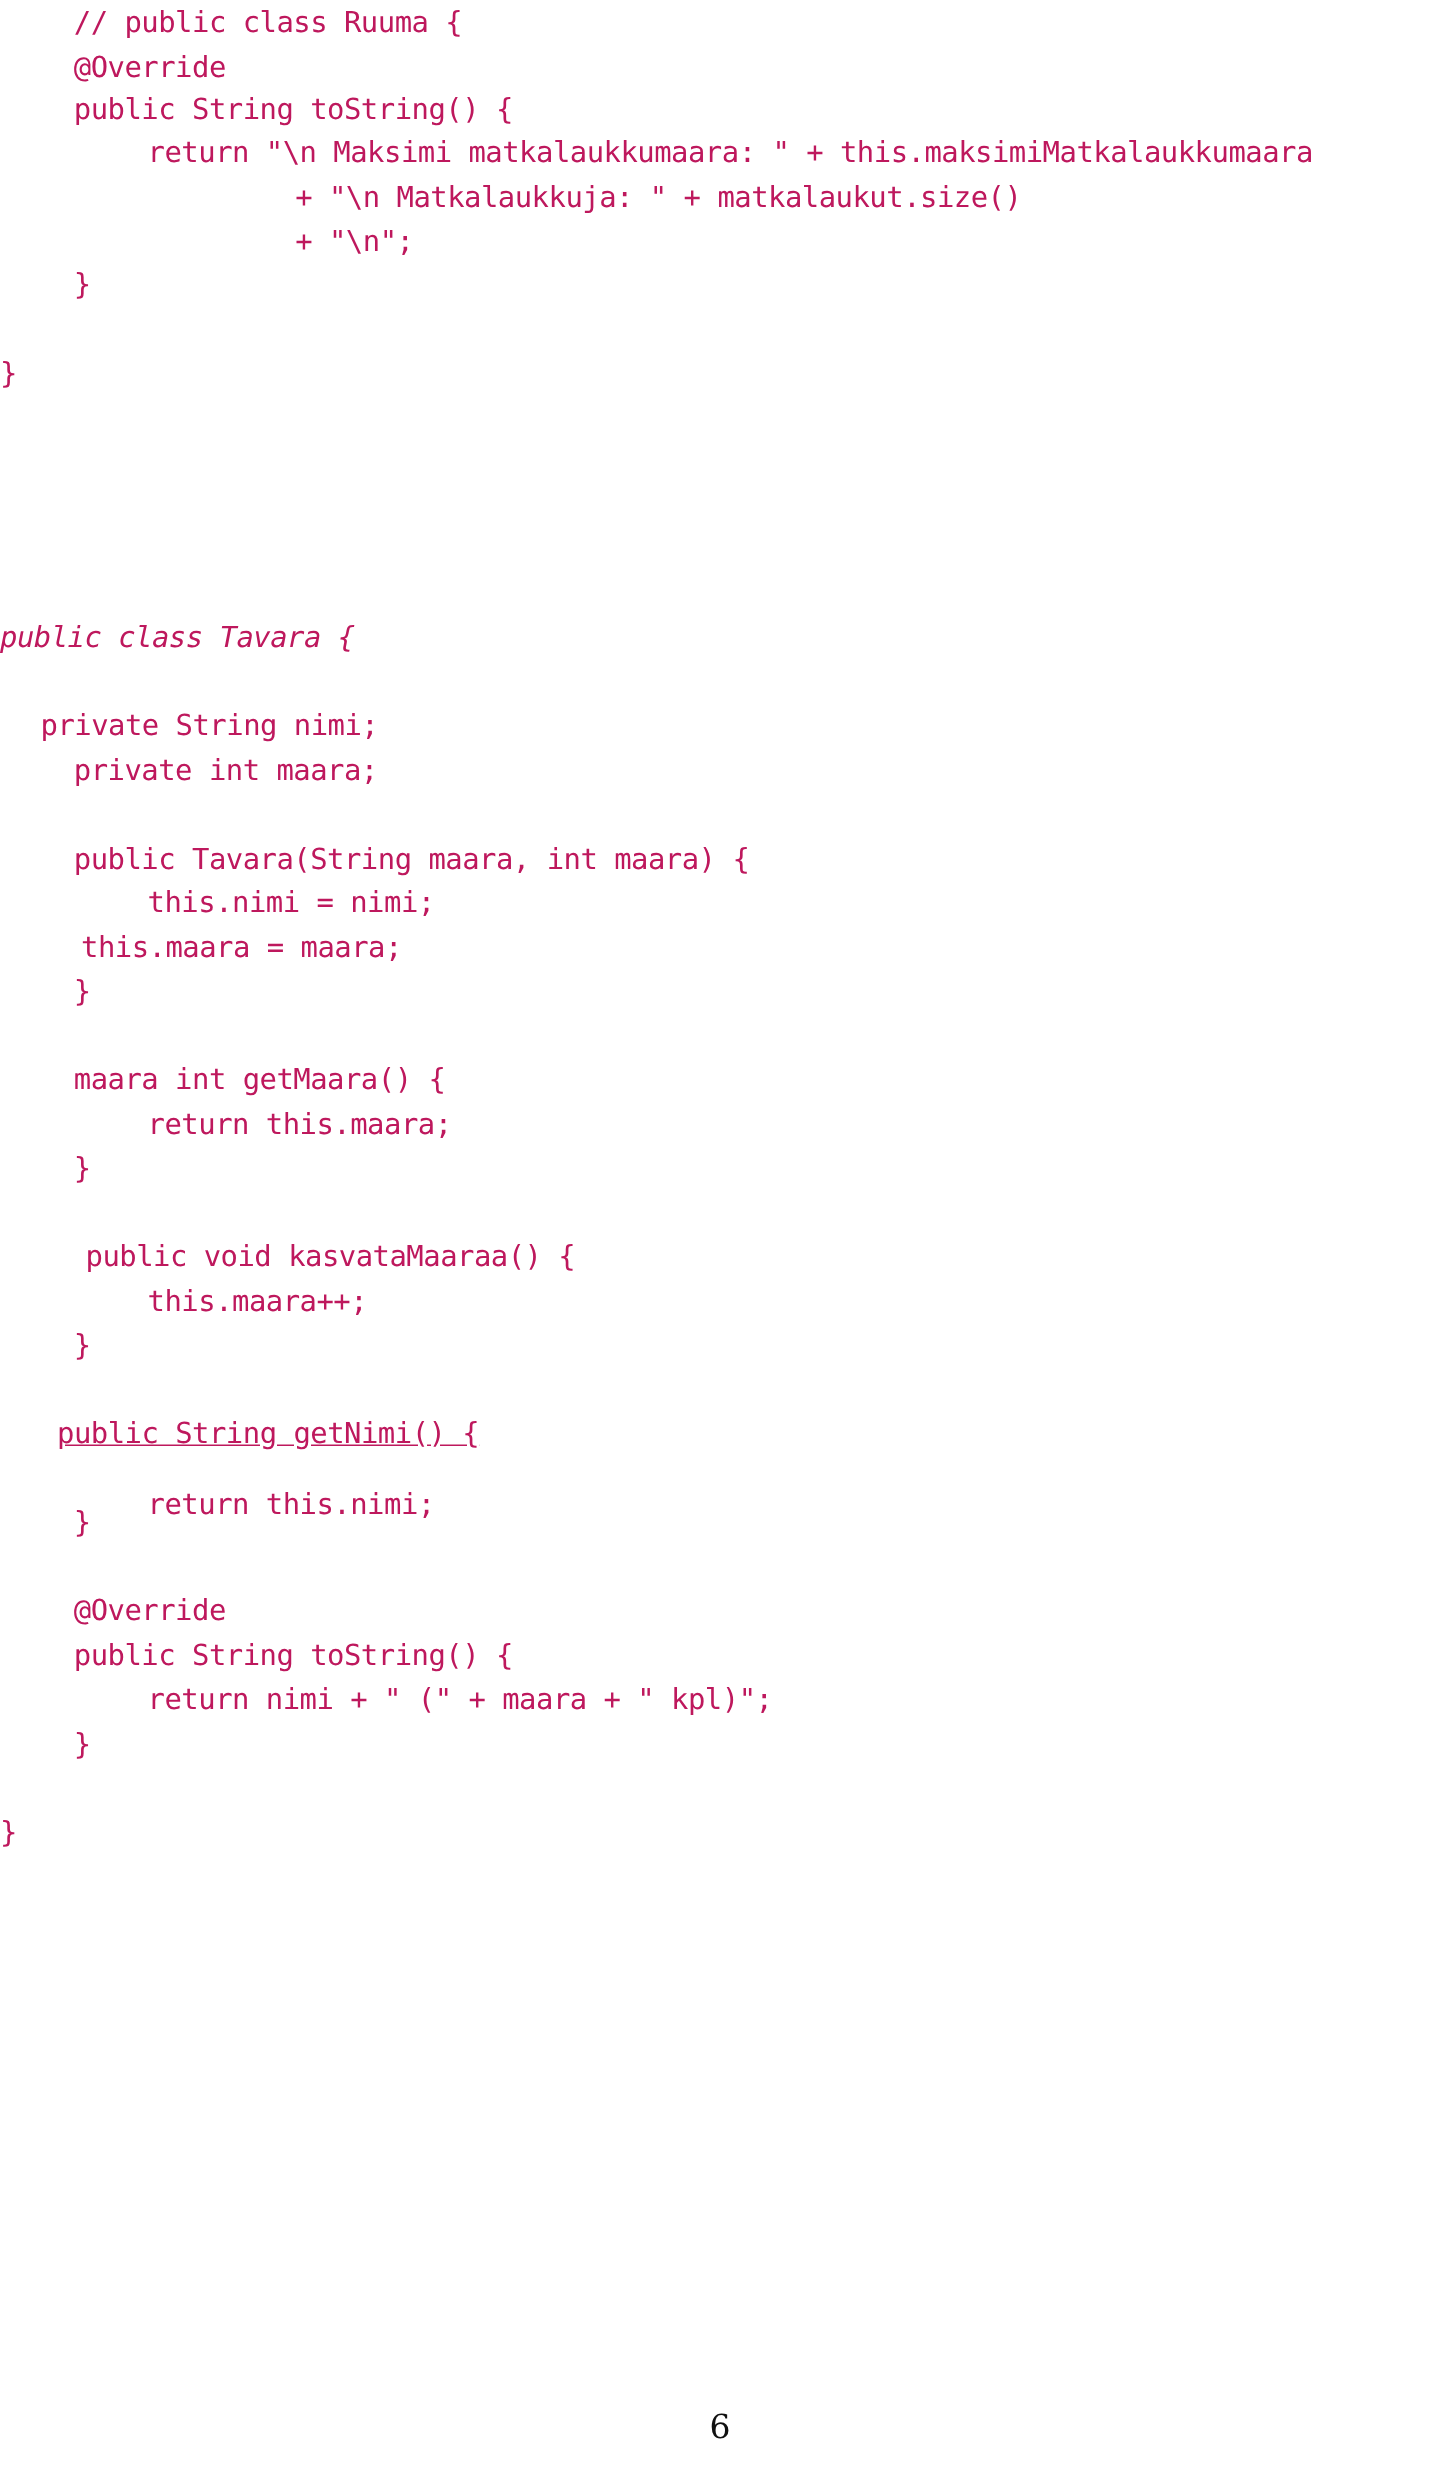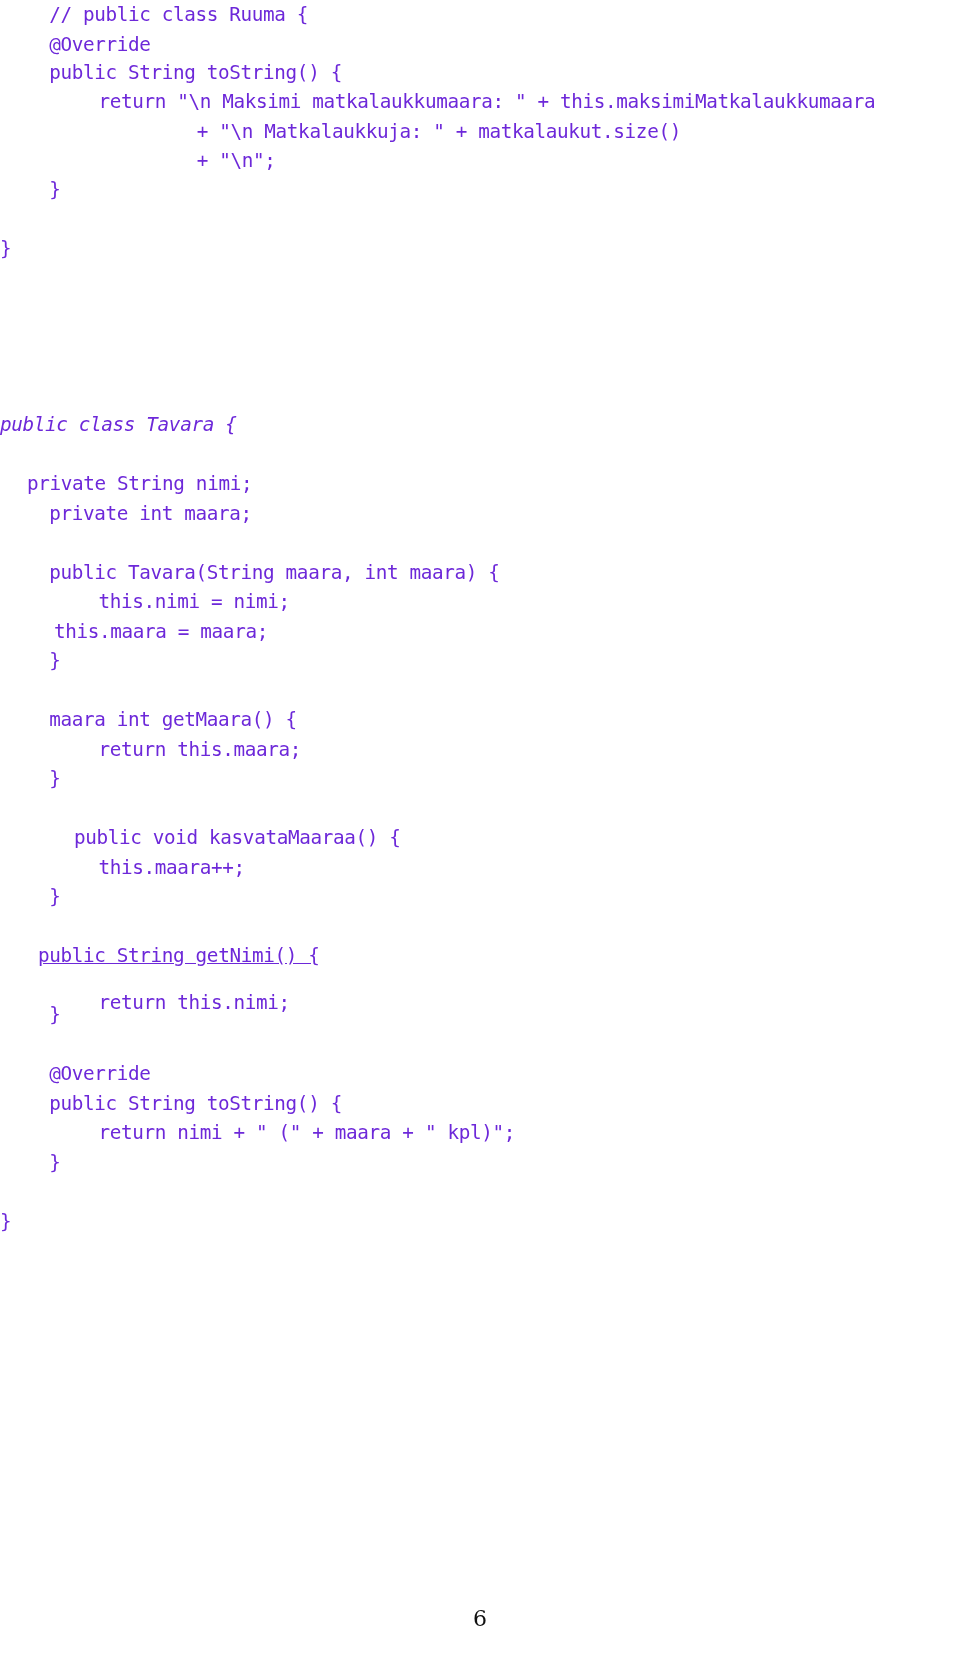--- a/index.html
+++ b/index.html
@@ -34,21 +34,21 @@
   }
 
   .code-line {
     position: absolute;
     left: 0;
     white-space: pre;
     font-family: "DejaVu Sans Mono", monospace;
     font-size: 19.3px;
     line-height: 29.5px;
     letter-spacing: -0.35px;
-    color: #6d28d9;
+    color: #be185d;
     text-align: center;
     -webkit-font-smoothing: antialiased;
   }
 
   .code-line.blank {
     height: 29.5px;
   }
 
   
 
@@ -90,21 +90,21 @@
       <div class="code-line blank" style="top: 528px; padding-left: 0px;"></div>
       <div class="code-line" style="top: 557.5px; padding-left: 49.2px;">public Tavara(String maara, int maara) {</div>
       <div class="code-line" style="top: 587px; padding-left: 98.4px;">this.nimi = nimi;</div>
       <div class="code-line" style="top: 616.5px; padding-left: 54px;">this.maara = maara;</div>
       <div class="code-line" style="top: 646px; padding-left: 49.2px;">}</div>
       <div class="code-line blank" style="top: 675.5px; padding-left: 0px;"></div>
       <div class="code-line" style="top: 705px; padding-left: 49.2px;">maara int getMaara() {</div>
       <div class="code-line" style="top: 734.5px; padding-left: 98.4px;">return this.maara;</div>
       <div class="code-line" style="top: 764px; padding-left: 49.2px;">}</div>
       <div class="code-line blank" style="top: 793.5px; padding-left: 0px;"></div>
-      <div class="code-line" style="top: 823px; padding-left: 74px;">public void kasvataMaaraa() {</div>
+      <div class="code-line" style="top: 823px; padding-left: 57px;">public void kasvataMaaraa() {</div>
       <div class="code-line" style="top: 852.5px; padding-left: 98.4px;">this.maara++;</div>
       <div class="code-line" style="top: 882px; padding-left: 49.2px;">}</div>
       <div class="code-line blank" style="top: 911.5px; padding-left: 0px;"></div>
       <div class="code-line" style="top: 941px; padding-left: 38px; text-decoration: underline;">public String getNimi() {</div>
       <div class="code-line" style="top: 970.5px; padding-left: 98.4px; margin-top: 17px;">return this.nimi;</div>
       <div class="code-line" style="top: 1000px; padding-left: 49.2px;">}</div>
       <div class="code-line blank" style="top: 1029.5px; padding-left: 0px;"></div>
       <div class="code-line" style="top: 1059px; padding-left: 49.2px;">@Override</div>
       <div class="code-line" style="top: 1088.5px; padding-left: 49.2px;">public String toString() {</div>
       <div class="code-line" style="top: 1118px; padding-left: 98.4px;">return nimi + " (" + maara + " kpl)";</div>

